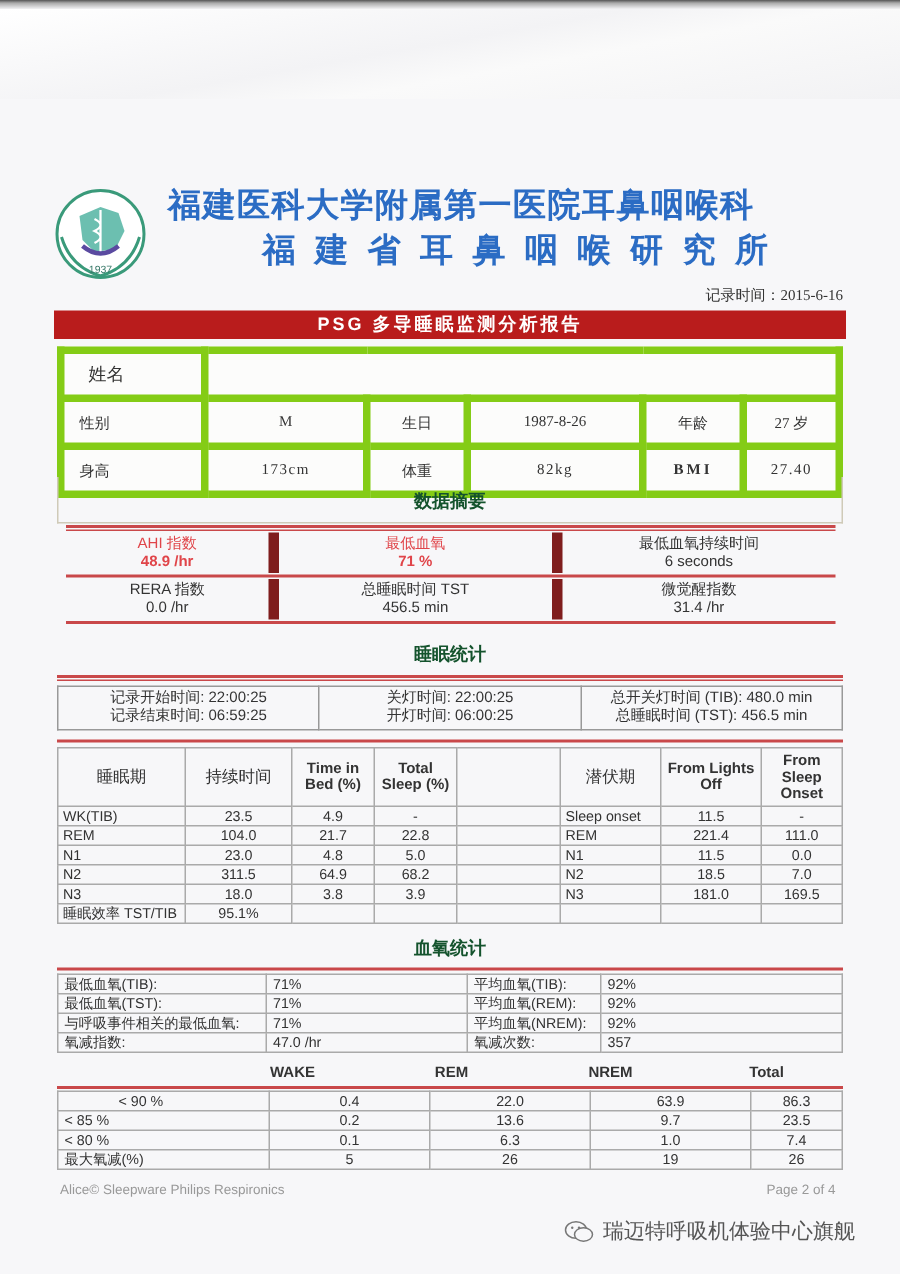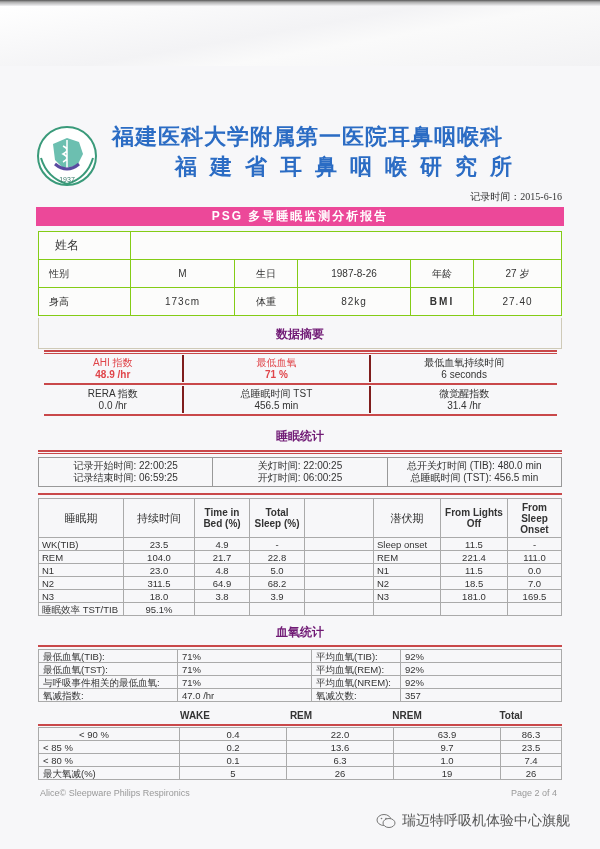--- a/index.html
+++ b/index.html
@@ -14,35 +14,35 @@
   .fold { position:absolute; left:0; top:6px; width:600px; height:60px;
     background:linear-gradient(170deg, #fff 0%, #f3f3f5 45%, #fafafa 60%, #f2f2f4 100%); }
   .logo { position:absolute; left:33px; top:124px; width:68px; height:68px; }
   .hdr-line1 { position:absolute; left:112px; top:122px; font-size:22px; font-weight:bold;
     color:#2b6cc4; letter-spacing:1px; white-space:nowrap; font-family:"DejaVu Sans",sans-serif; }
   .hdr-line2 { position:absolute; left:175px; top:152px; font-size:22px; font-weight:bold;
     color:#2b6cc4; letter-spacing:13px; white-space:nowrap; font-family:"DejaVu Sans",sans-serif; }
   .record-time { position:absolute; right:38px; top:190px; font-size:10px; color:#333;
     font-family:"Liberation Serif",serif; }
   .title-bar { position:absolute; left:36px; top:207px; width:528px; height:19px;
-    background:#ec4899; color:#fff; text-align:center; font-size:12px; line-height:19px;
+    background:#b91c1c; color:#fff; text-align:center; font-size:12px; line-height:19px;
     font-weight:bold; letter-spacing:2px; }
   .info-table { position:absolute; left:38px; top:231px; width:524px; border-collapse:collapse;
     font-size:10px; background:#fcfcfb; }
-  .info-table td { border:1px solid #84cc16; height:27px; text-align:center; padding:0; }
+  .info-table td { border:5px solid #84cc16; height:27px; text-align:center; padding:0;font-family:Liberation Serif, serif; }
   .info-table td.lbl { text-align:left; padding-left:10px; }
   .section-box { position:absolute; left:38px; top:318px; width:522px; height:30px;
     border:1px solid #cfcab8; border-top:none; }
   .section-title { position:absolute; width:600px; left:0; text-align:center; font-size:12px;
-    color:#701a75; font-weight:bold; }
+    color:#14532d; font-weight:bold; }
   .summary { position:absolute; left:44px; top:349px; width:513px; }
   .redline { height:2px; background:#c9484a; margin:1px 0; }
   .sum-row { display:flex; height:27px; }
   .sum-cell { flex:1; text-align:center; font-size:10px; line-height:12px; padding-top:2px; }
-  .sum-cell + .sum-cell { border-left:2px solid #7f1d1d; }
+  .sum-cell + .sum-cell { border-left:7px solid #7f1d1d; }
   .sum-cell.red { color:#e0454a; }
   .sum-cell .v { font-weight:normal; }
   .sum-cell.red .v { font-weight:bold; }
   .times { position:absolute; left:38px; top:457px; width:524px; border-collapse:collapse; font-size:10px; }
   .times td { border:1px solid #999; text-align:center; line-height:12px; padding:2px 0; width:33.3%; }
   .stage-table { position:absolute; left:38px; top:498px; width:524px; border-collapse:collapse; font-size:9.5px; }
   .stage-table td, .stage-table th { border:1px solid #aaa; padding:0 3px; height:12px; line-height:11px; }
   .stage-table th { font-weight:bold; height:38px; font-size:10px; }
   .stage-table th.l { text-align:center; font-weight:normal; font-size:11px; }
   .stage-table td { text-align:center; }

